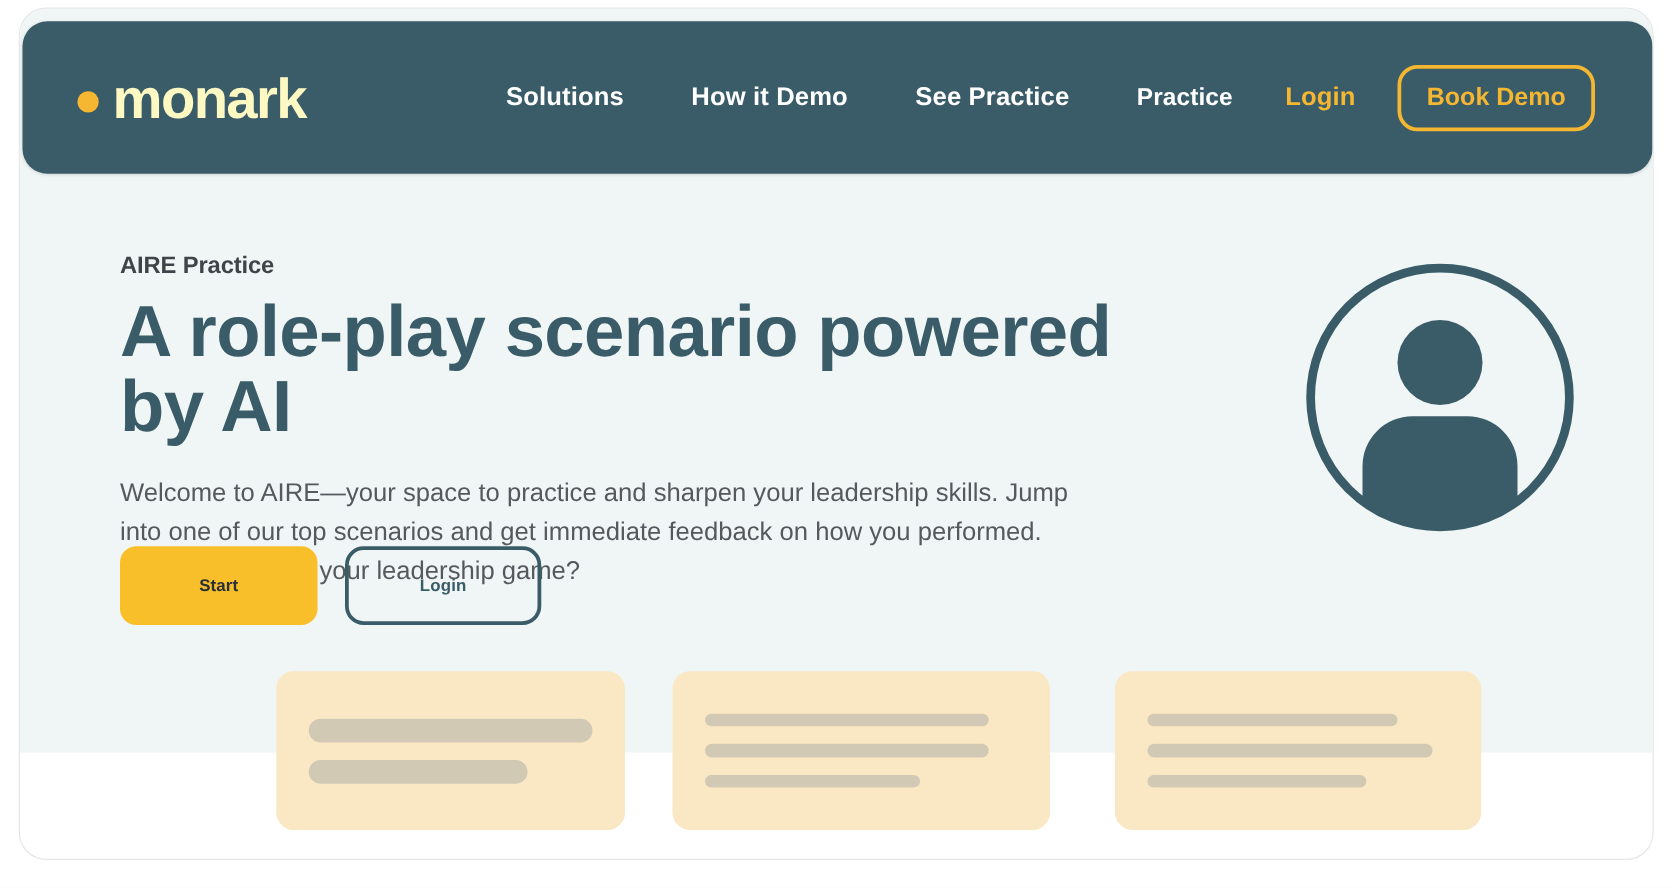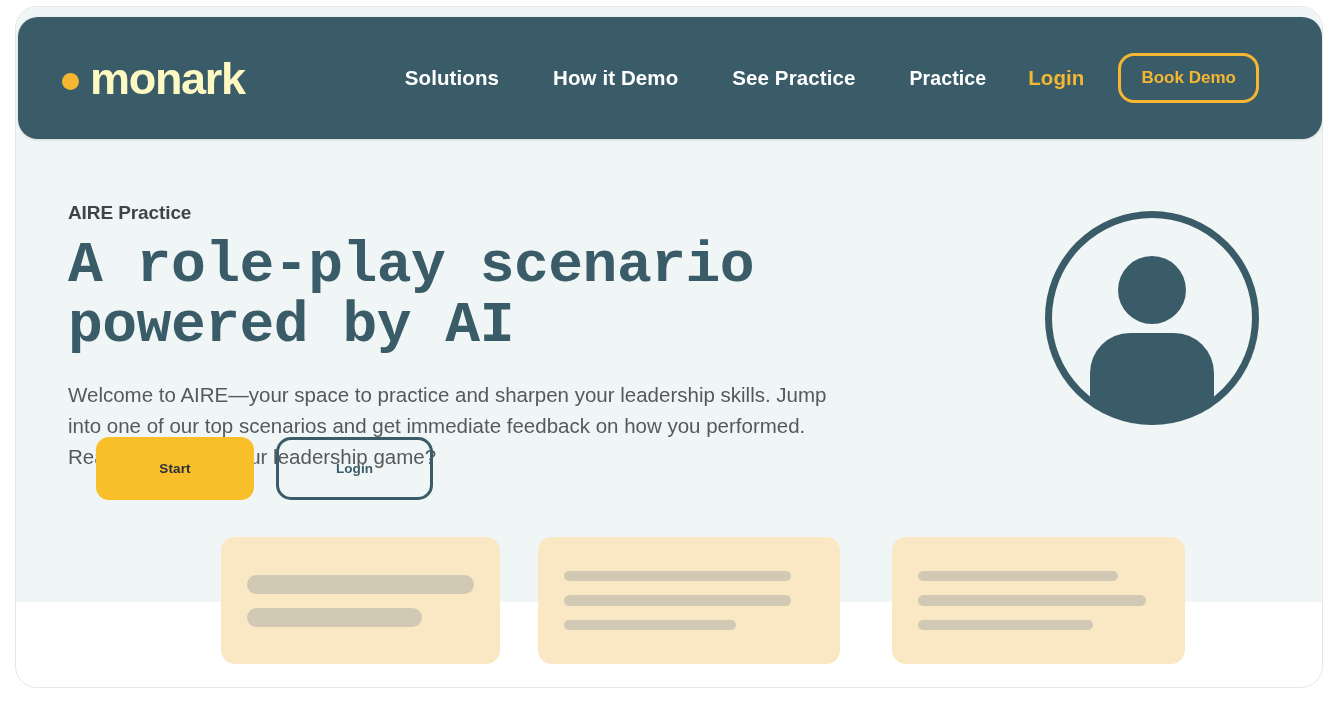--- a/index.html
+++ b/index.html
@@ -100,50 +100,50 @@
     color: #f5b731;
     font-size: 20.5px;
     font-weight: 700;
     letter-spacing: 0.1px;
     white-space: nowrap;
     cursor: pointer;
     margin-right: 34px;
   }
   .book-demo {
     color: #f5b731;
-    font-size: 17px;
+    font-size: 20px;
     font-weight: 700;
     letter-spacing: 0px;
     white-space: nowrap;
     border: 3px solid #f5b731;
     border-radius: 16px;
     padding: 13px 20px 14px 20px;
     background: transparent;
     cursor: pointer;
     line-height: 1;
     font-family: "Liberation Sans", sans-serif;
   }
 
   
   .hero-content {
     position: absolute;
-    left: 52px;
+    left: 80px;
     top: 195px;
     width: 830px;
   }
   .eyebrow {
     color: #3f444a;
     font-size: 19px;
     font-weight: 700;
     letter-spacing: -0.1px;
     margin: 0 0 12px 0;
   }
   .hero-title {
     color: #3a5c68;
-    font-family: Liberation Mono, monospace;
+    font-family: Liberation Sans, sans-serif;
     font-size: 58px;
     font-weight: 700;
     letter-spacing: -0.5px;
     line-height: 1.04;
     margin: 0 0 22px 0;
   }
   .hero-body {
     color: #55595e;
     font-size: 20.5px;
     line-height: 1.52;

